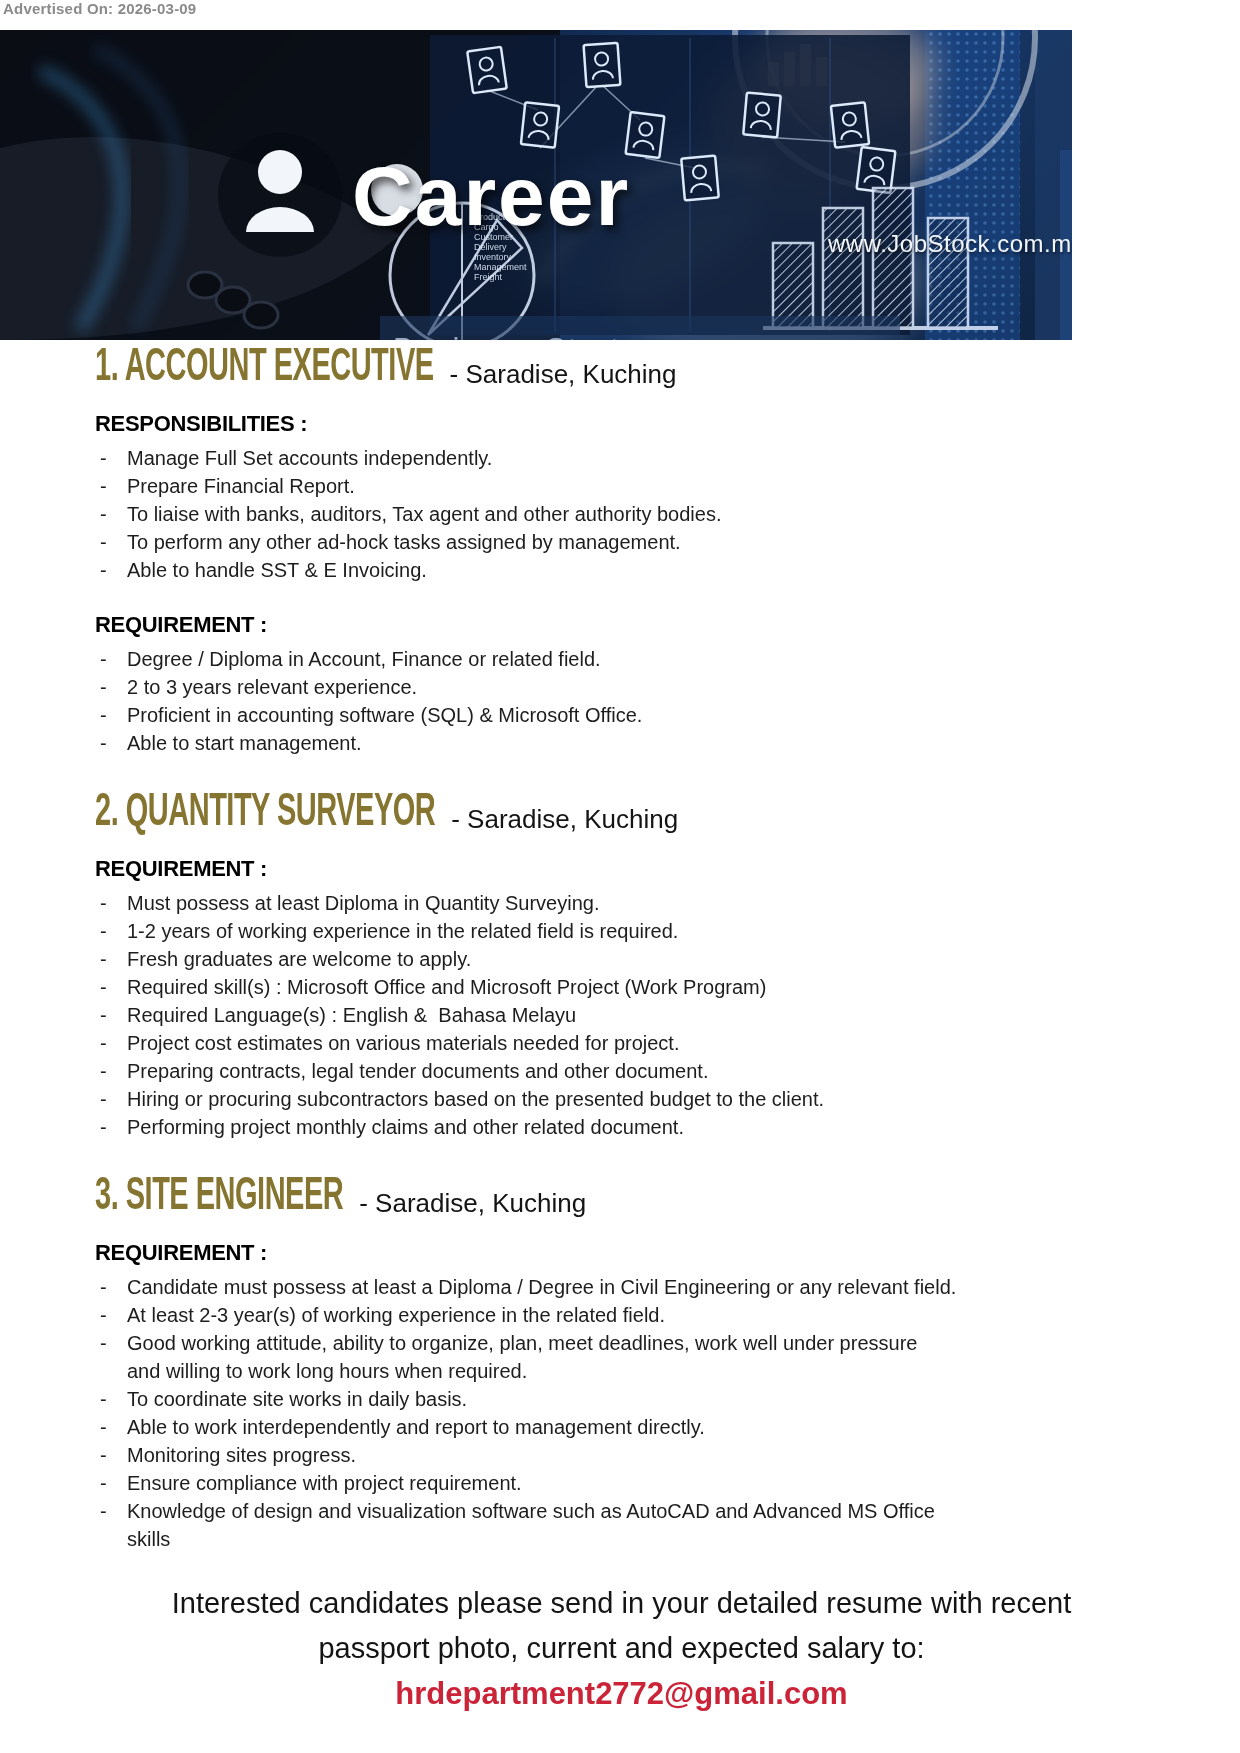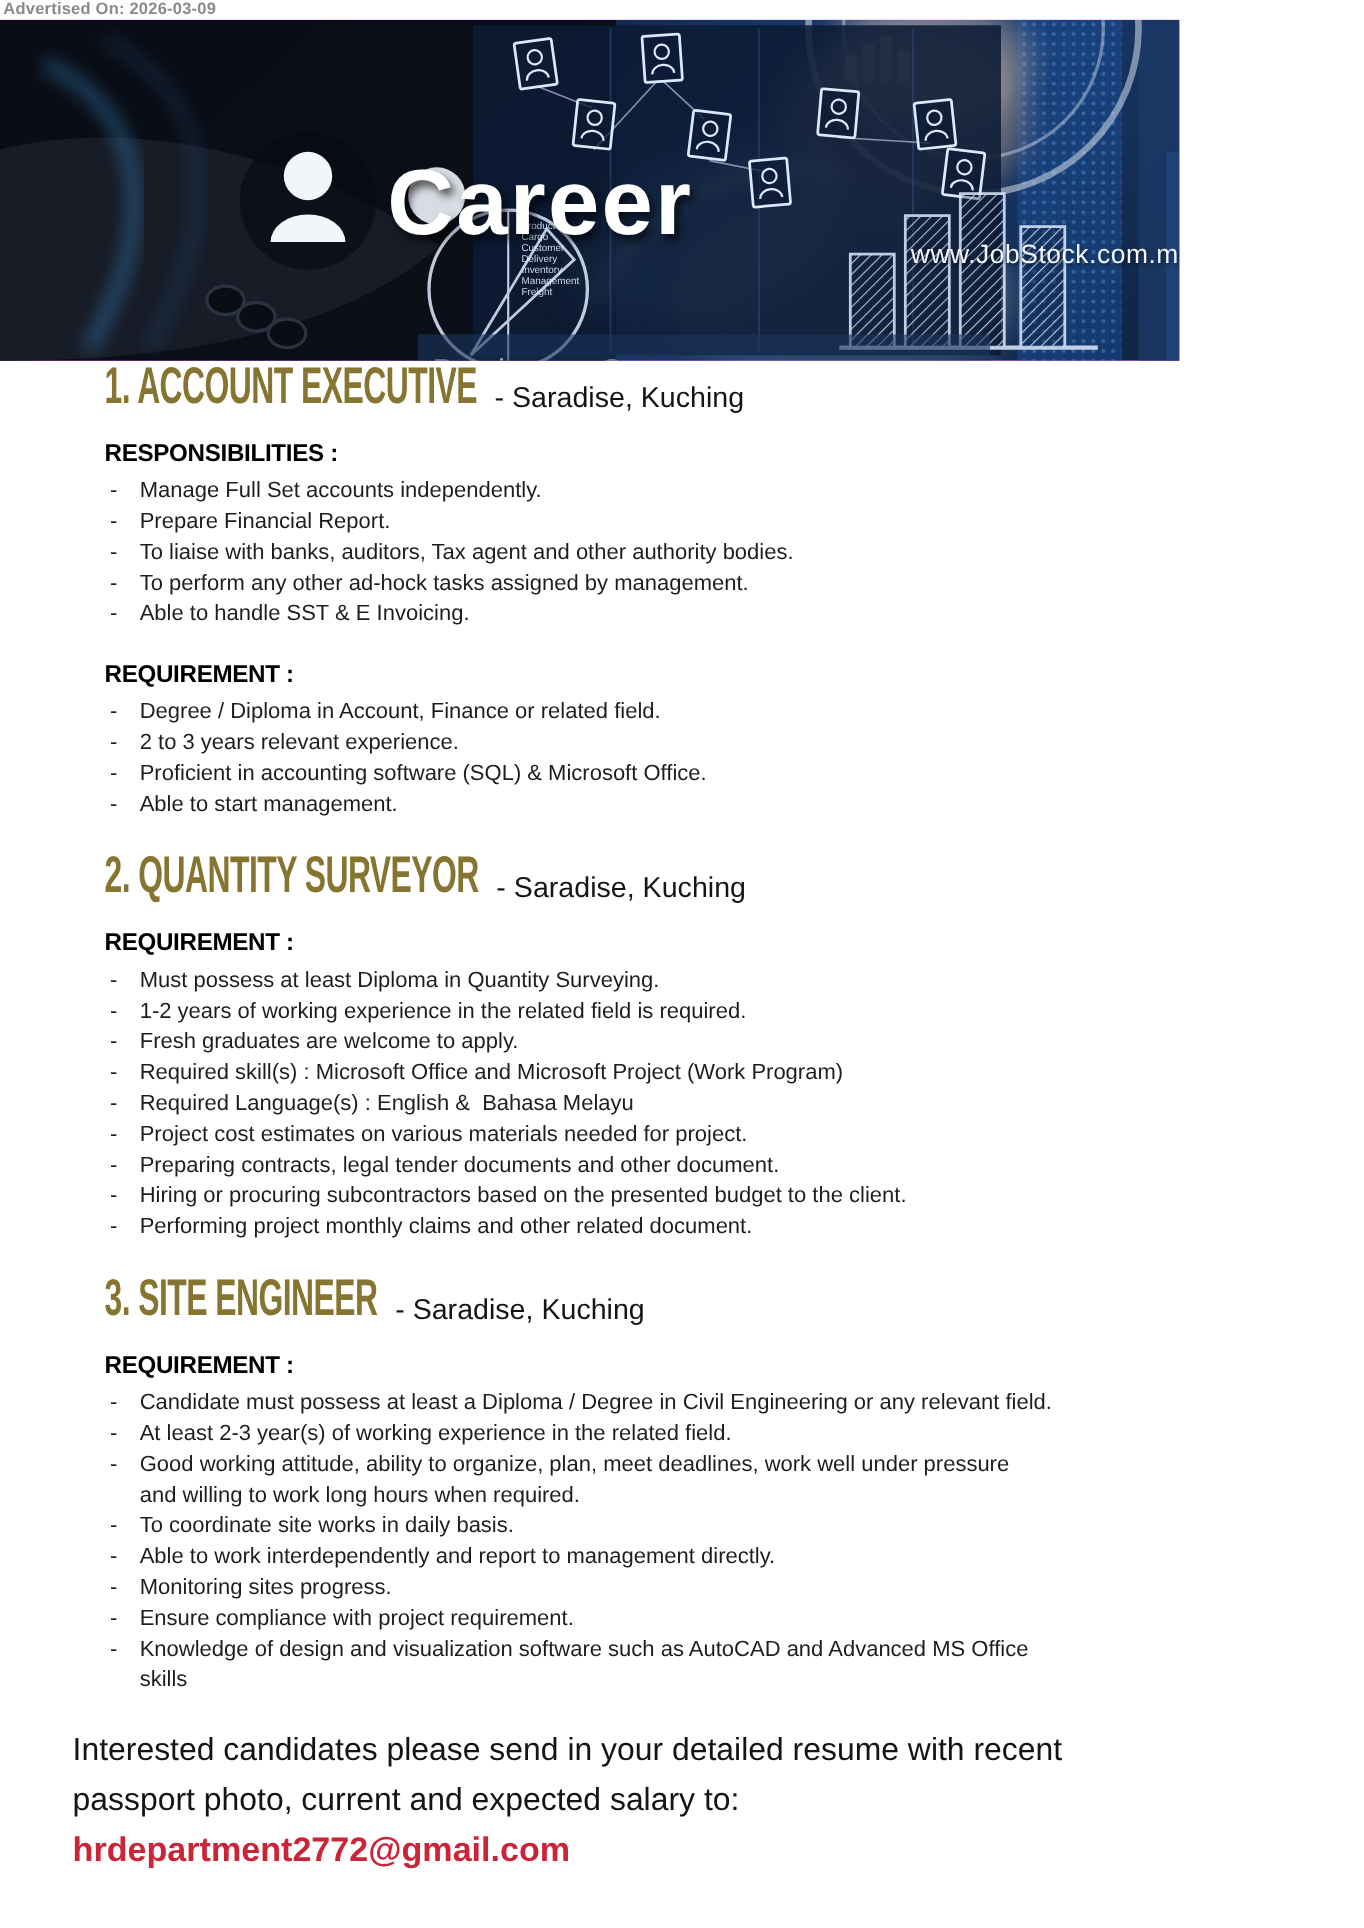--- a/index.html
+++ b/index.html
@@ -1,19 +1,19 @@
 <!DOCTYPE html>
 <html><head>
 <meta charset="utf-8">
 <style>
   html,body{margin:0;padding:0;background:#ffffff;}
   .page{position:relative;width:1240px;height:1753px;background:#ffffff;overflow:hidden;
         font-family:"Liberation Sans",sans-serif;color:#1d1d1d;}
   
-  .advertised{height:18px;line-height:18px;font-size:15px;font-weight:bold;color:#8a8a8a;
+  .advertised{height:30px;line-height:18px;font-size:15px;font-weight:bold;color:#8a8a8a;
               padding-left:3px;letter-spacing:.2px;}
   
   .banner{position:relative;width:1072px;height:310px;overflow:hidden;background:#d946ef;}
   .banner svg{position:absolute;left:0;top:0;}
   .banner-title-main{position:absolute;left:352px;top:118px;font-size:84px;font-weight:bold;
       color:#ffffff;letter-spacing:2px;text-shadow:4px 5px 8px rgba(0,0,0,.65);}
   .banner-title-script{position:absolute;left:692px;top:130px;font-family:"DejaVu Serif",serif;
       font-style:italic;font-size:62px;color:#ffffff;letter-spacing:1px;
       text-shadow:2px 3px 6px rgba(0,0,0,.55);}
   .banner-site{position:absolute;left:828px;top:200px;font-size:24px;color:#f2f6fb;
@@ -28,21 +28,21 @@
   .block{margin-top:4px;}
   .block + .block{margin-top:26px;}
   .bh{font-size:22px;font-weight:bold;color:#000;line-height:30px;letter-spacing:-.3px;}
   .bullets{margin-top:5px;padding-left:5px;}
   .b-line{font-size:20px;line-height:28px;color:#1d1d1d;white-space:pre-wrap;}
   .b-first::before{content:"-";display:inline-block;width:27px;}
   .b-cont{padding-left:27px;}
   .job{margin-top:0;}
   .job + .job{margin-top:34px;}
   
-  .footer{margin:28px 95px 0 66px;}
+  .footer{margin:28px 95px 0 98px;text-align:center;}
   .f-line{font-size:29px;line-height:45px;color:#141414;}
   .f-email{font-size:31px;line-height:45px;color:#cb2438;font-weight:bold;cursor:pointer;
            text-decoration:none;display:inline-block;}
 </style>
 </head>
 <body>
 
 <div class="page">
 
   <div class="advertised">Advertised On: 2026-03-09</div>

